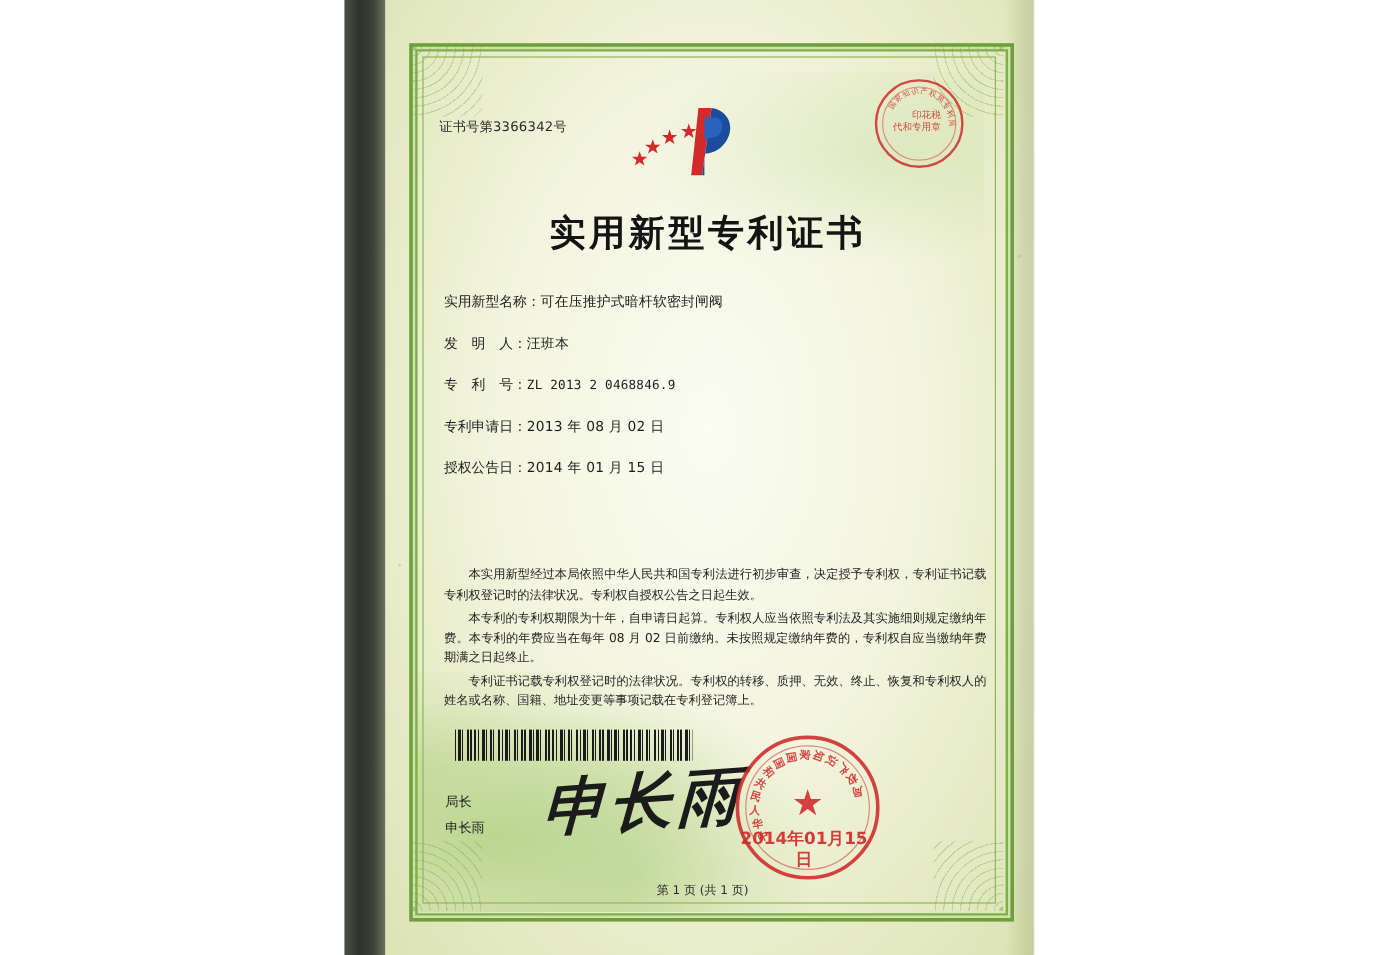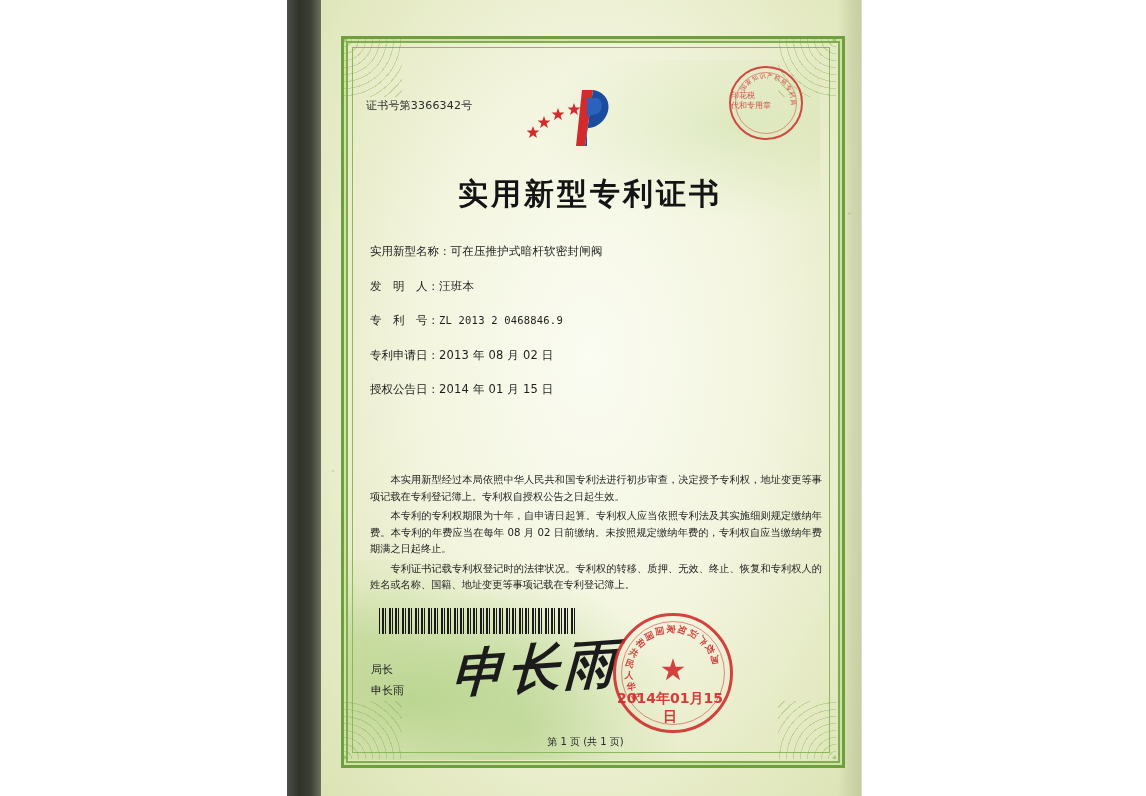--- a/index.html
+++ b/index.html
@@ -163,21 +163,21 @@
     position: absolute;
     left: 50%;
     top: 50%;
     transform-origin: 0 0;
     white-space: nowrap;
   }
   .seal-top .center-text {
     position: absolute;
     left: 0; right: 17px;
     top: 23px;
-    text-align: left;
+    text-align: right;
     font-family: "DejaVu Sans", sans-serif;
     font-size: 8px;
     line-height: 10px;
     color: #cf2b2b;
   }
 
   
   .title {
     position: absolute;
     left: 341px;
@@ -428,21 +428,21 @@
       <span class="field-label">专利申请日：</span>
       <span class="field-value">2013 年 08 月 02 日</span>
     </div>
     <div class="field-row">
       <span class="field-label">授权公告日：</span>
       <span class="field-value">2014 年 01 月 15 日</span>
     </div>
   </div>
 
   <div class="body-text">
-    <p>本实用新型经过本局依照中华人民共和国专利法进行初步审查，决定授予专利权，地址变更等事项记载在专利登记簿上。专利权自授权公告之日起生效。</p>
+    <p>本实用新型经过本局依照中华人民共和国专利法进行初步审查，决定授予专利权，专利证书记载专利权登记时的法律状况。专利权自授权公告之日起生效。</p>
     <p>本专利的专利权期限为十年，自申请日起算。专利权人应当依照专利法及其实施细则规定缴纳年费。本专利的年费应当在每年 08 月 02 日前缴纳。未按照规定缴纳年费的，专利权自应当缴纳年费期满之日起终止。</p>
     <p>专利证书记载专利权登记时的法律状况。专利权的转移、质押、无效、终止、恢复和专利权人的姓名或名称、国籍、地址变更等事项记载在专利登记簿上。</p>
   </div>
 
   <div class="barcode"></div>
 
   <div class="sig-label">
     <div>局长</div>
     <div>申长雨</div>
   </div>

